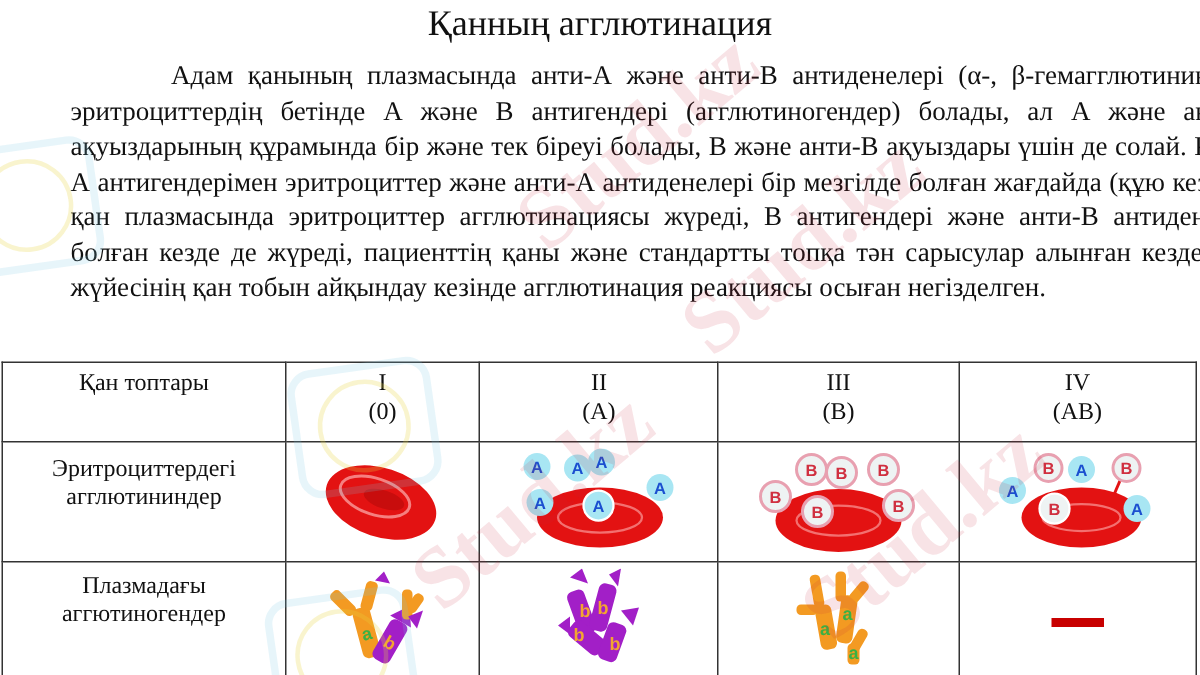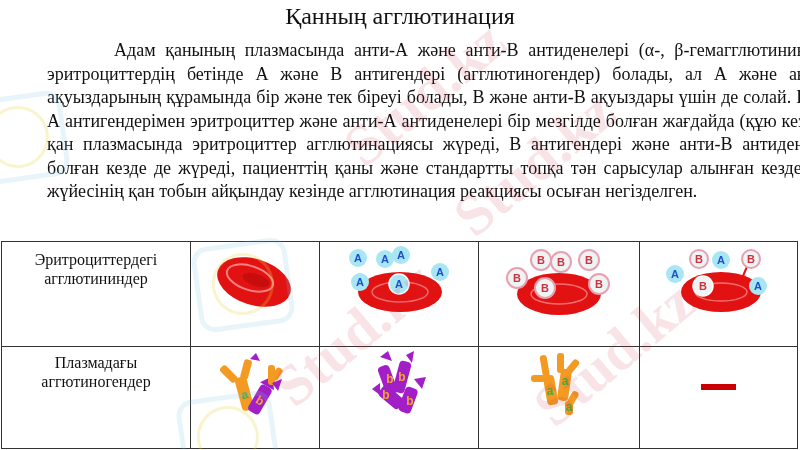--- a/index.html
+++ b/index.html
@@ -57,20 +57,41 @@
 <div class="logo-wm" style="left:195px;top:242px;"></div>
 <div class="logo-wm" style="left:180px;top:395px;"></div>
 <div class="logo-wm" style="left:-30px;top:95px;"></div>
 <div class="wm" style="left:330px;top:60px;">Stud.kz</div>
 <div class="wm" style="left:440px;top:130px;">Stud.kz</div>
 <div class="wm" style="left:260px;top:300px;">Stud.kz</div>
 <div class="wm" style="left:520px;top:320px;">Stud.kz</div>
 
 <table class="bt">
   <tbody>
+      <tr class="r0">
+    <td class="c0">
+      <span>Қан топтары</span>
+    </td>
+    <td class="c1">
+      <div>I</div>
+      <div>(0)</div>
+    </td>
+    <td class="c2">
+      <div>II</div>
+      <div>(A)</div>
+    </td>
+    <td class="c3">
+      <div>III</div>
+      <div>(B)</div>
+    </td>
+    <td class="c4">
+      <div>IV</div>
+      <div>(AB)</div>
+    </td>
+  </tr>
 
   <tr class="r1">
     <td class="c0">
       <div style="padding-top:4px">Эритроциттердегі</div>
       <div>агглютининдер</div>
     </td>
 
     <td class="c1">
       <svg width="90" height="66" viewBox="0 0 90 66">
         <ellipse cx="44" cy="36" rx="38" ry="23" fill="#e31212" transform="rotate(18 44 36)"></ellipse>

